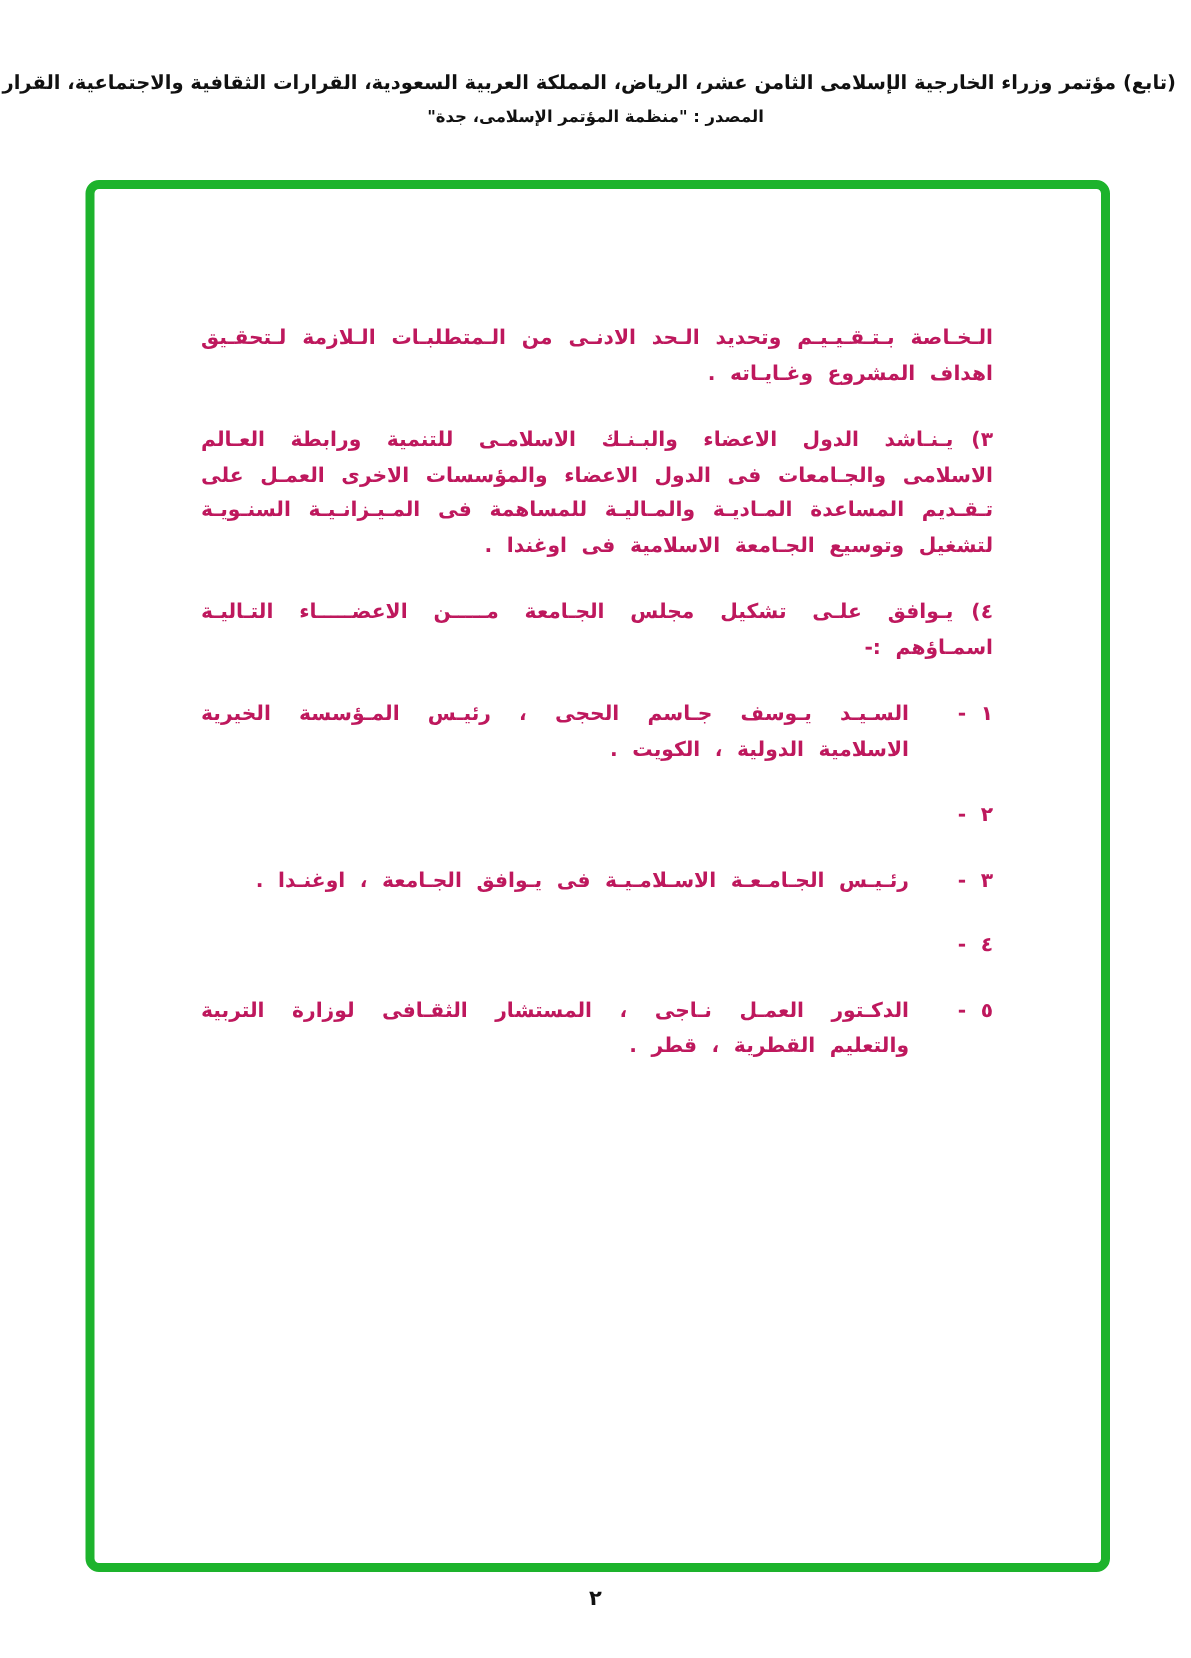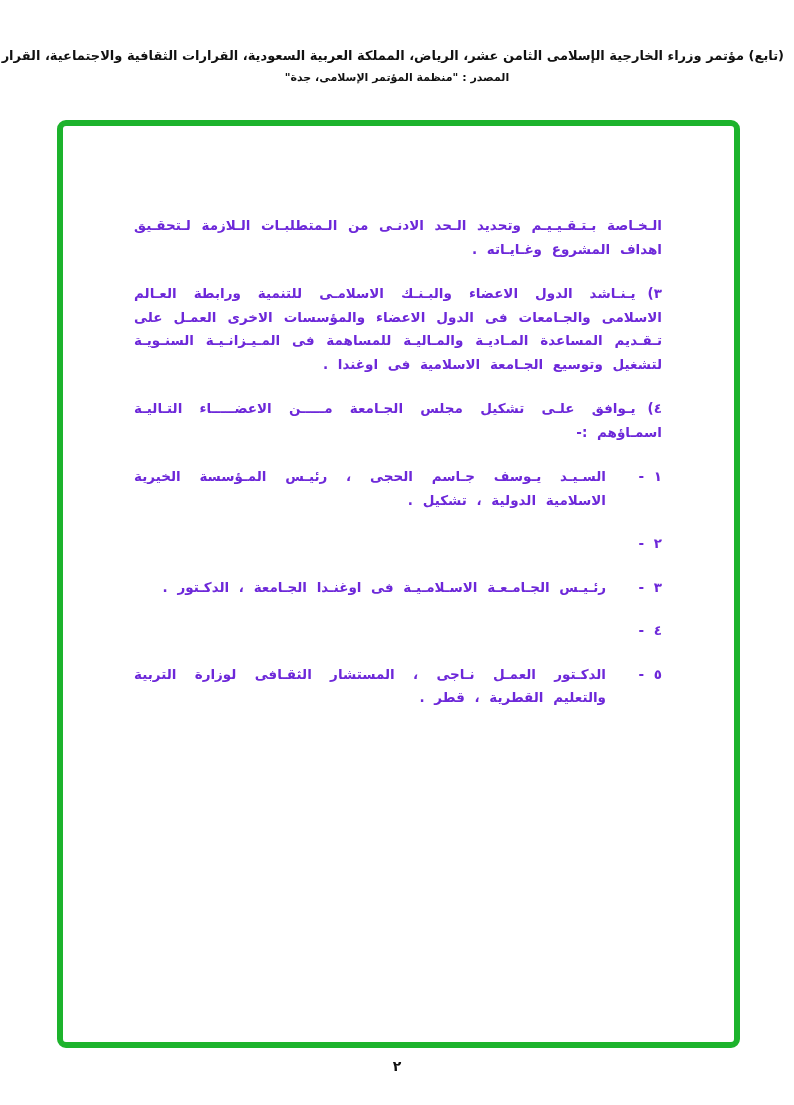--- a/index.html
+++ b/index.html
@@ -19,21 +19,21 @@
     font-size:11px;font-weight:bold;color:#111;margin-top:8px;
   }
   .frame{
     position:absolute;left:57px;top:120px;width:683px;height:928px;
     box-sizing:border-box;border:6px solid #1db32c;border-radius:9px;
     background:transparent;
   }
   .content{
     position:absolute;top:214px;left:134px;width:528px;
     direction:rtl;font-size:13.5px;font-weight:bold;line-height:23.5px;
-    word-spacing:5px;letter-spacing:0.3px;color:#6d28d9;
+    word-spacing:5px;letter-spacing:0.3px;color:#be185d;
   }
   .para{margin:0 0 21px 0;text-align:justify;}
   .clause{margin:0 0 21px 0;text-align:justify;}
   .clause-num{padding-left:12px;}
   .member{display:flex;gap:10px;margin:0 0 20px 0;}
   .member-num{flex:none;width:46px;white-space:nowrap;}
   .member-text{flex:1;text-align:justify;}
   .page-number{
     position:absolute;left:0;right:0;top:1058px;text-align:center;
     font-size:14px;font-weight:bold;color:#111;
@@ -53,30 +53,30 @@
 
   <p class="para">الـخـاصة بـتـقـيـيـم وتحديد الـحد الادنـى من الـمتطلبـات الـلازمة لـتحقـيق اهداف المشروع وغـايـاته .</p>
 
 
   <p class="clause"><span class="clause-num">٣)</span><span>يـنـاشد الدول الاعضاء والبـنـك الاسلامـى للتنمية ورابطة العـالم الاسلامى والجـامعات فى الدول الاعضاء والمؤسسات الاخرى العمـل على تـقـديم المساعدة المـاديـة والمـاليـة للمساهمة فى المـيـزانـيـة السنـويـة لتشغيل وتوسيع الجـامعة الاسلامية فى اوغندا .</span></p>
 
   <p class="clause"><span class="clause-num">٤)</span><span>يـوافق علـى تشكيل مجلس الجـامعة مـــــن الاعضـــــاء التـاليـة اسمـاؤهم :-</span></p>
 
   <div class="member">
     <span class="member-num">١ -</span>
-    <span class="member-text">السـيـد يـوسف جـاسم الحجى ، رئيـس المـؤسسة الخيرية الاسلامية الدولية ، تشكيل .</span>
+    <span class="member-text">السـيـد يـوسف جـاسم الحجى ، رئيـس المـؤسسة الخيرية الاسلامية الدولية ، الكويت .</span>
   </div>
 
   <div class="member">
     <span class="member-num">٢ -</span>
   </div>
 
   <div class="member">
     <span class="member-num">٣ -</span>
-    <span class="member-text">رئـيـس الجـامـعـة الاسـلامـيـة فى اوغنـدا الجـامعة ، الدكـتور .</span>
+    <span class="member-text">رئـيـس الجـامـعـة الاسـلامـيـة فى يـوافق الجـامعة ، اوغنـدا .</span>
   </div>
 
   <div class="member">
     <span class="member-num">٤ -</span>
   </div>
 
   <div class="member">
     <span class="member-num">٥ -</span>
     <span class="member-text">الدكـتور العمـل نـاجى ، المستشار الثقـافى لوزارة التربية والتعليم القطرية ، قطر .</span>
   </div>

